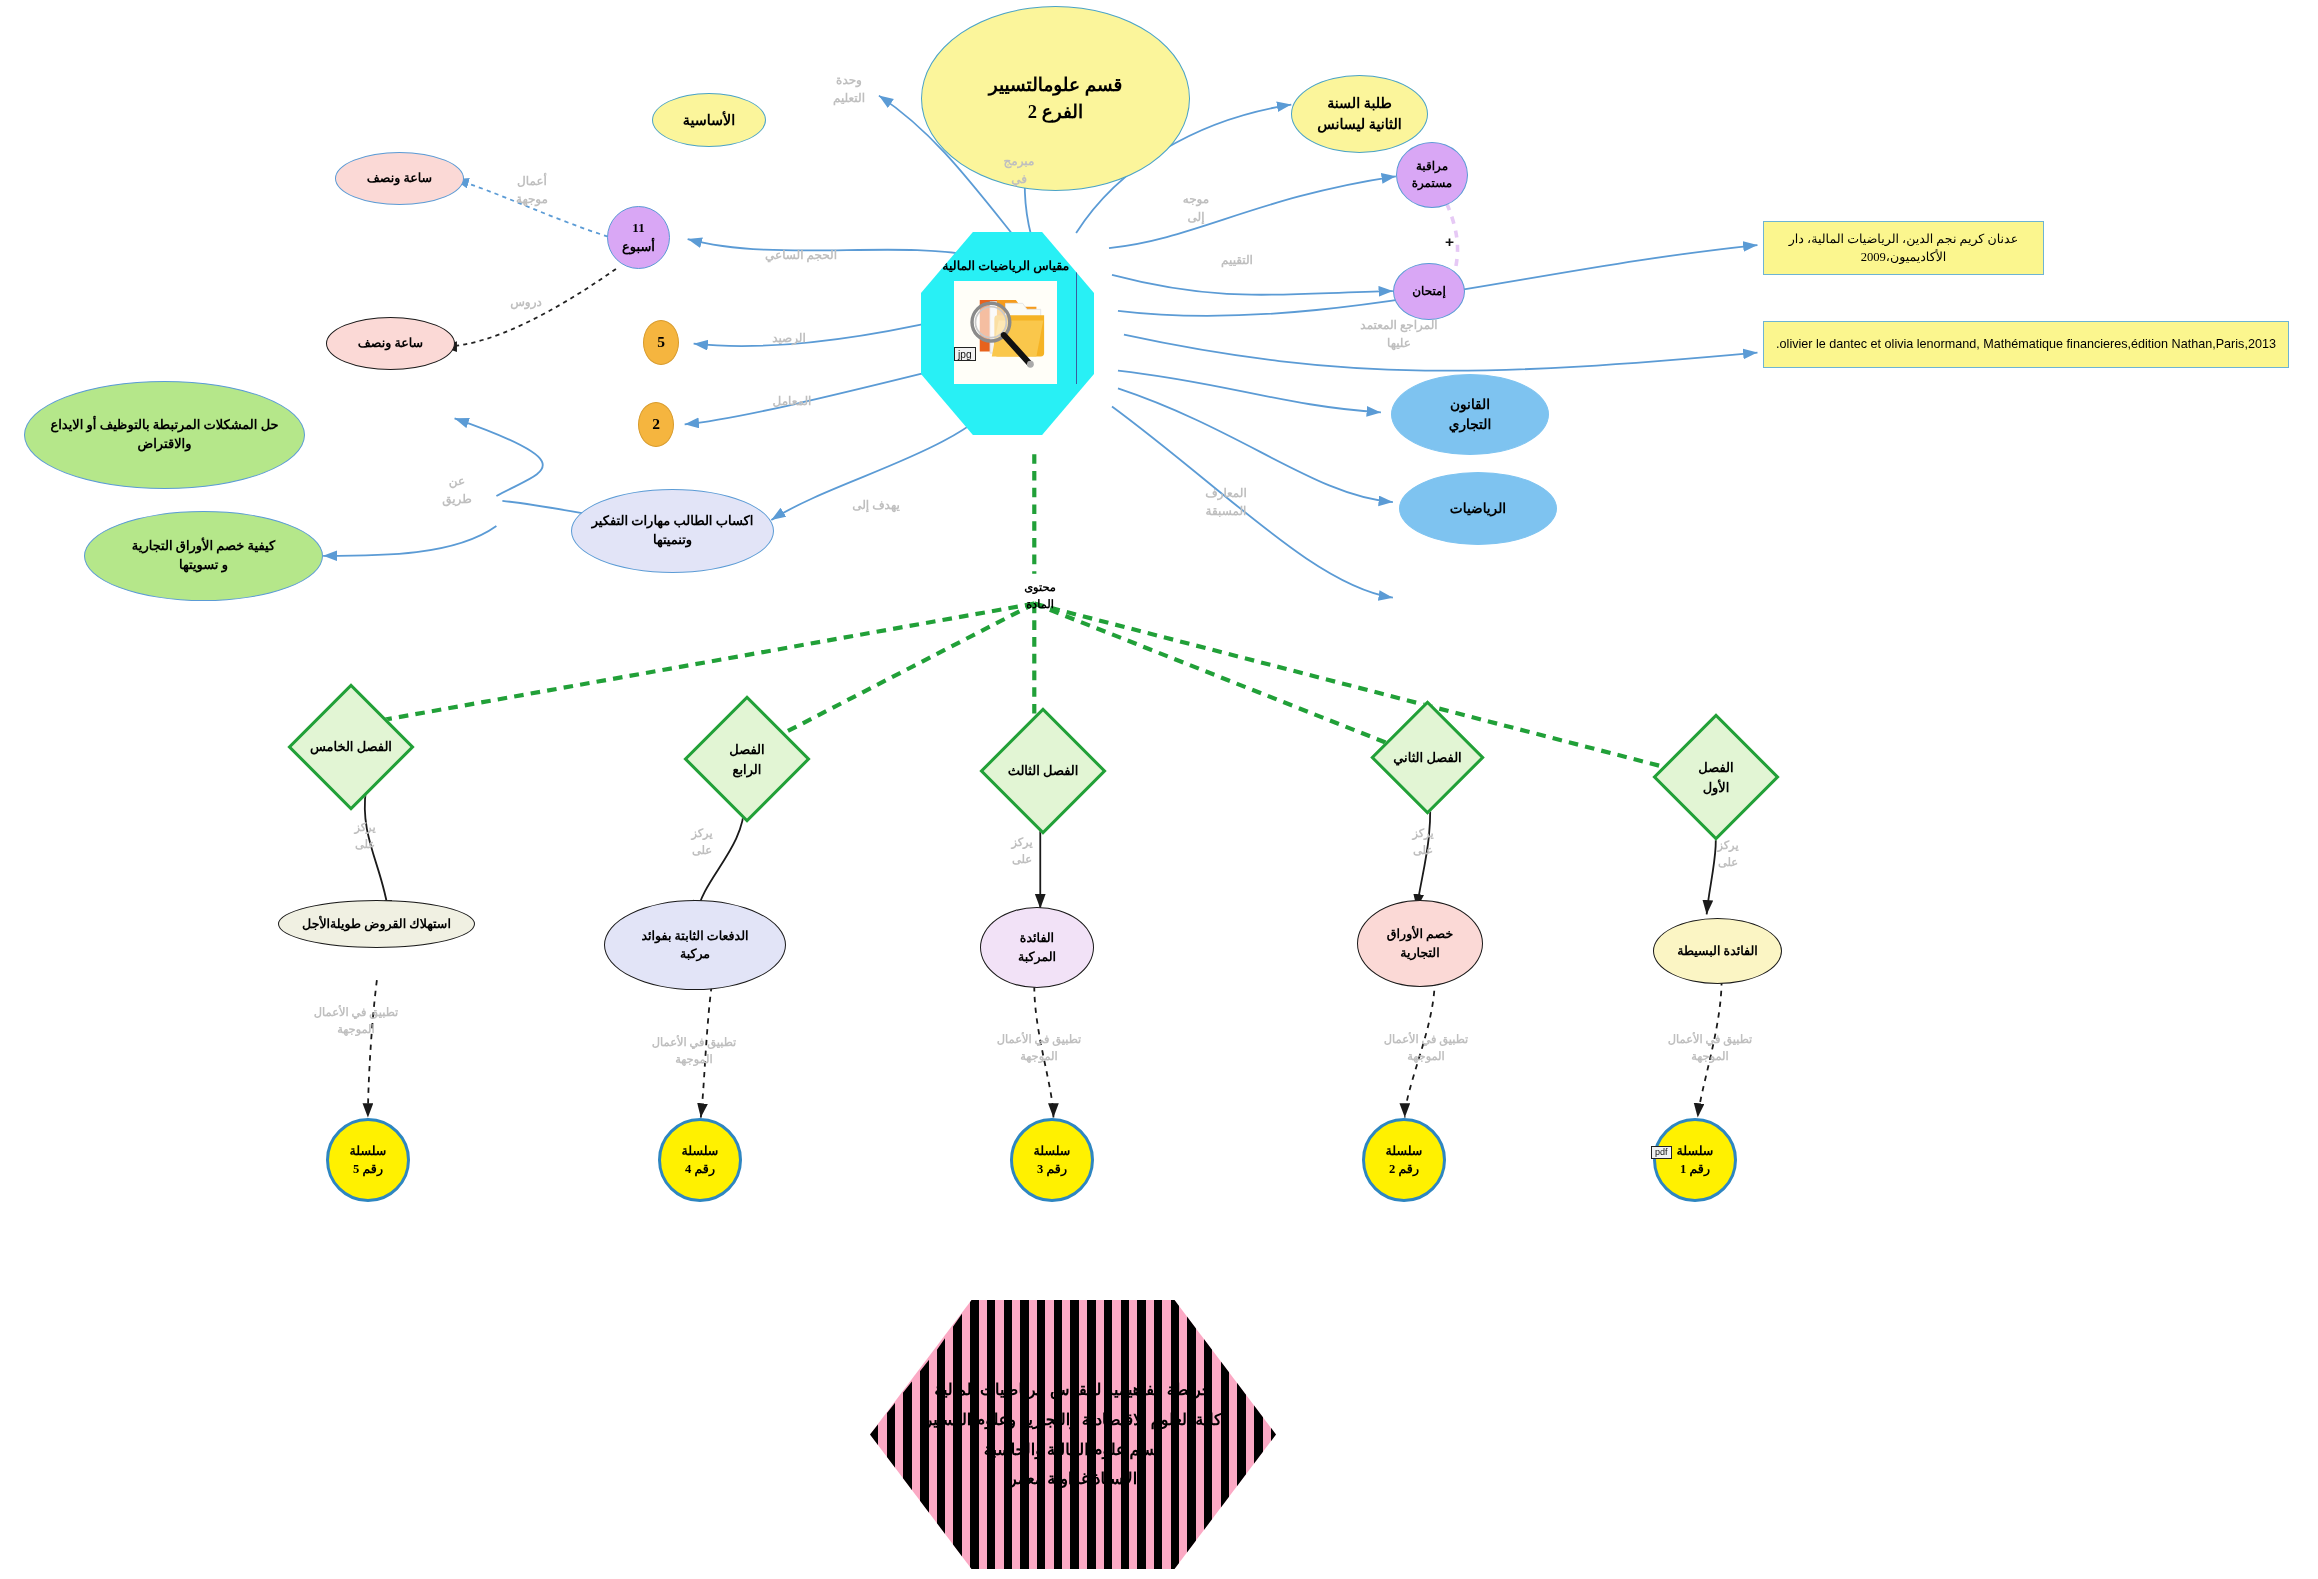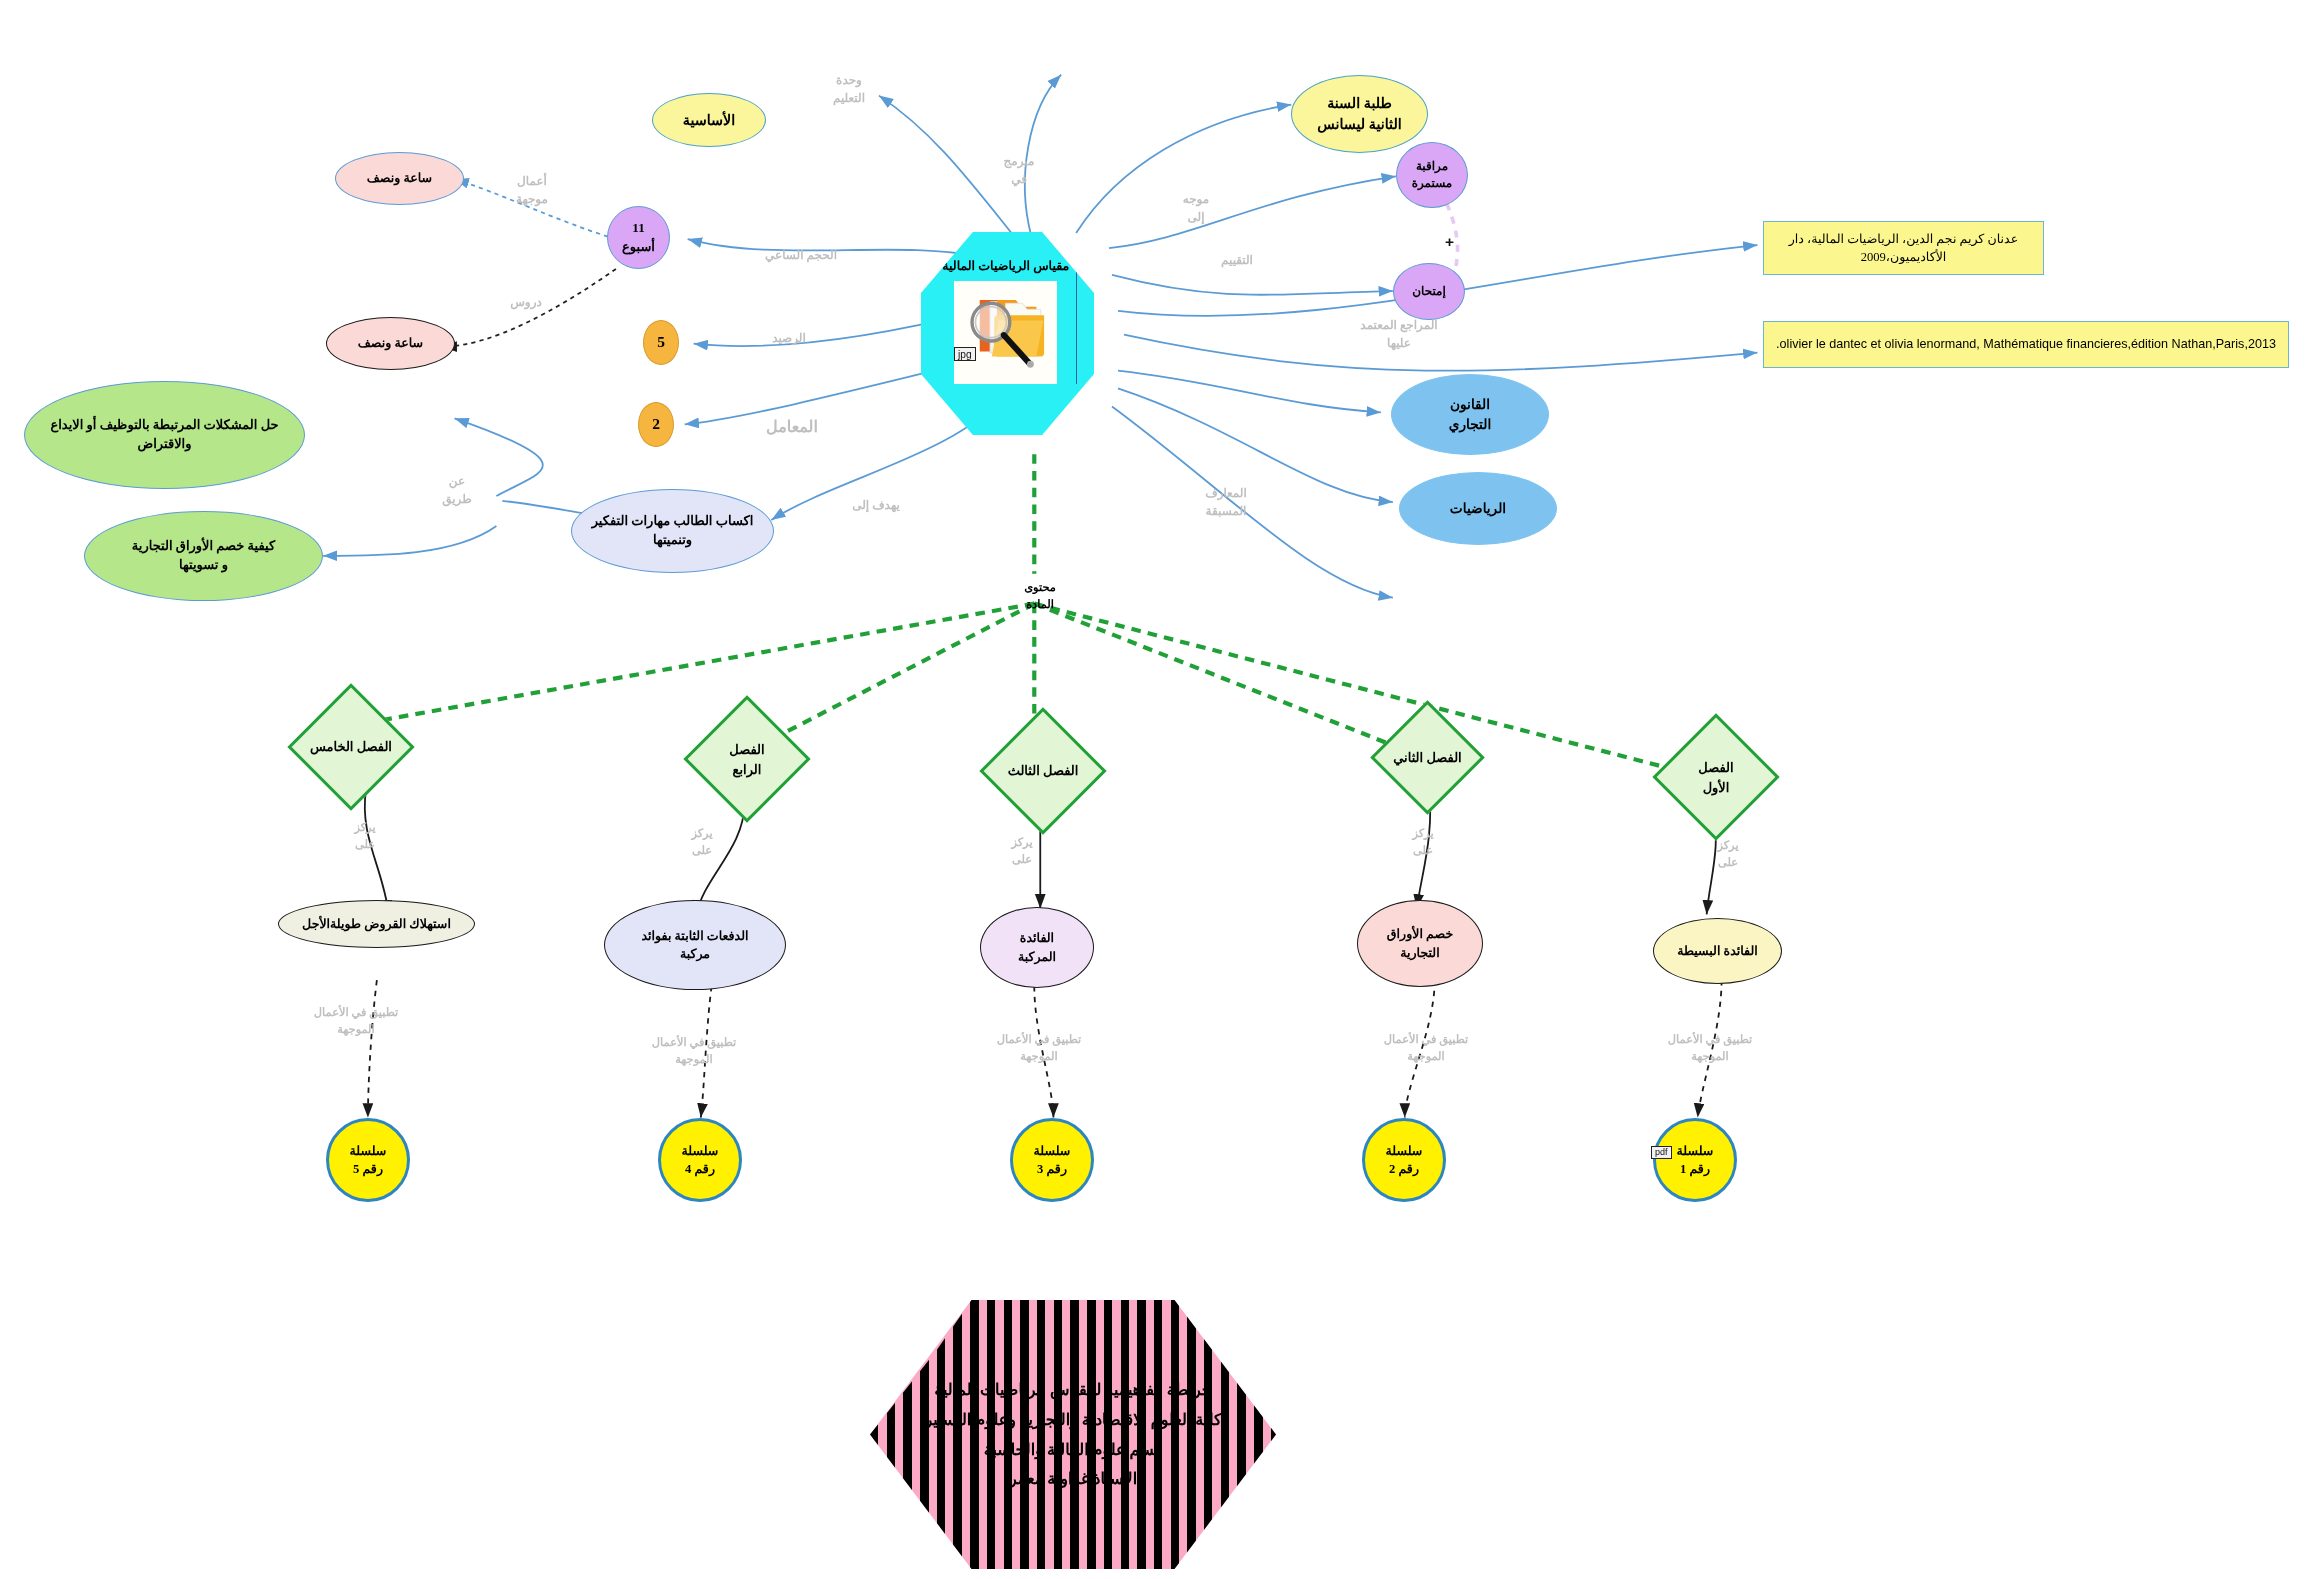--- a/index.html
+++ b/index.html
@@ -143,20 +143,24 @@
 
     <g fill="none" stroke="#1a1a1a" stroke-width="3" stroke-dasharray="9 9">
       <path d="M630,1640 C620,1720 615,1820 615,1870" marker-end="url(#ak)"></path>
       <path d="M1190,1650 C1180,1730 1178,1820 1172,1870" marker-end="url(#ak)"></path>
       <path d="M1730,1650 C1730,1730 1762,1820 1762,1870" marker-end="url(#ak)"></path>
       <path d="M2400,1640 C2400,1720 2350,1820 2350,1870" marker-end="url(#ak)"></path>
       <path d="M2880,1640 C2880,1720 2845,1820 2840,1870" marker-end="url(#ak)"></path>
     </g>
   </svg>
 
+  <div class="node ell yellow-big" style="left:921px;top:6px;width:269px;height:185px;font-size:18.5px;">
+    <span class="txt">قسم علومالتسيير
+الفرع 2</span>
+  </div>
 
   <div class="node ell yellow-big" style="left:652px;top:93px;width:114px;height:54px;font-size:14.3px;justify-content:flex-end;">
     <span class="txt">الأساسية</span>
   </div>
 
   <div class="node ell yellow-big" style="left:1291px;top:75px;width:137px;height:78px;font-size:14.3px;">
     <span class="txt">طلبة السنة
 الثانية ليسانس</span>
   </div>
 
@@ -254,21 +258,21 @@
 في</div>
   <div class="elabel" style="left:1169px;top:146px;width:54px;font-size:12px;margin-top:44px;">موجه
 إلى</div>
   <div class="elabel" style="left:1198px;top:251px;width:78px;font-size:12px;">التقييم</div>
   <div class="elabel" style="left:1339px;top:316px;width:120px;font-size:12px;">المراجع المعتمد
 عليها</div>
   <div class="elabel" style="left:1181px;top:484px;width:90px;font-size:12px;">المعارف
 المسبقة</div>
   <div class="elabel" style="left:744px;top:246px;width:114px;font-size:12px;">الحجم الساعي</div>
   <div class="elabel" style="left:762px;top:329px;width:54px;font-size:12px;">الرصيد</div>
-  <div class="elabel" style="left:753px;top:415px;width:78px;font-size:16px;">المعامل</div>
+  <div class="elabel" style="left:753px;top:392px;width:78px;font-size:12px;">المعامل</div>
   <div class="elabel" style="left:499px;top:172px;width:66px;font-size:12px;">أعمال
 موجهة</div>
   <div class="elabel" style="left:496px;top:293px;width:60px;font-size:12px;">دروس</div>
   <div class="elabel" style="left:834px;top:496px;width:84px;font-size:12px;">يهدف إلى</div>
   <div class="elabel" style="left:430px;top:472px;width:54px;font-size:12px;">عن
 طريق</div>
   <div class="elabel dark" style="left:1004px;top:579px;width:72px;font-size:11.4px;">محتوى
 المادة</div>
 
   <div class="diamond" style="left:306px;top:702px;width:84px;height:84px;">

